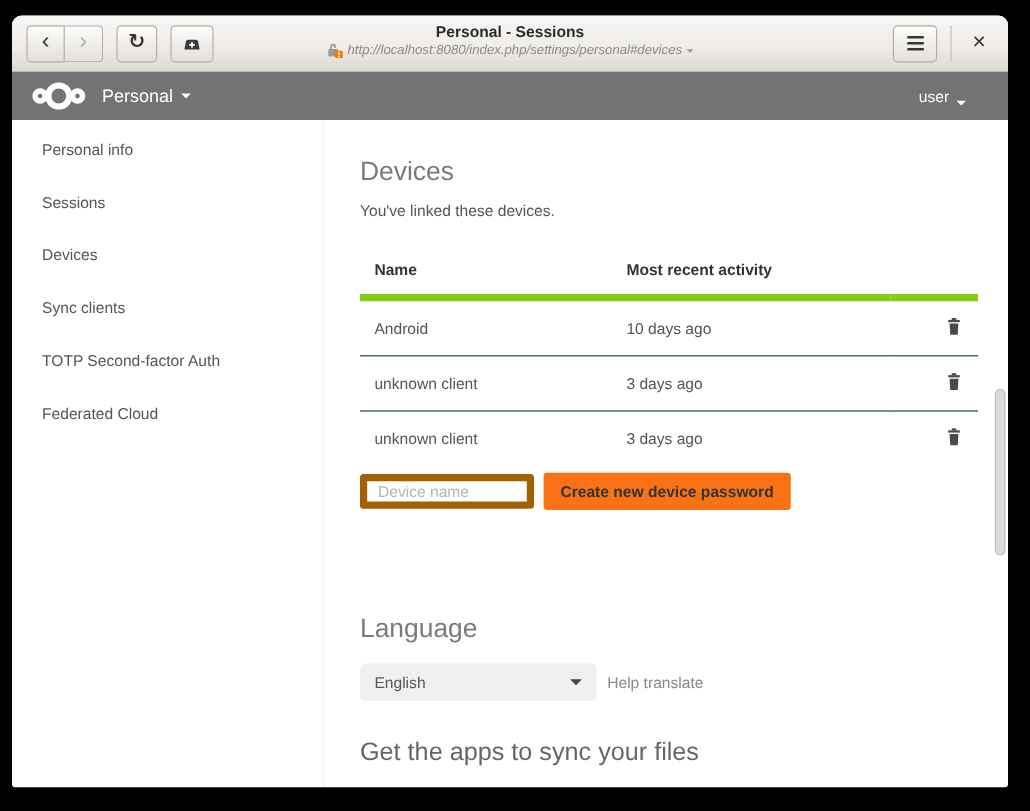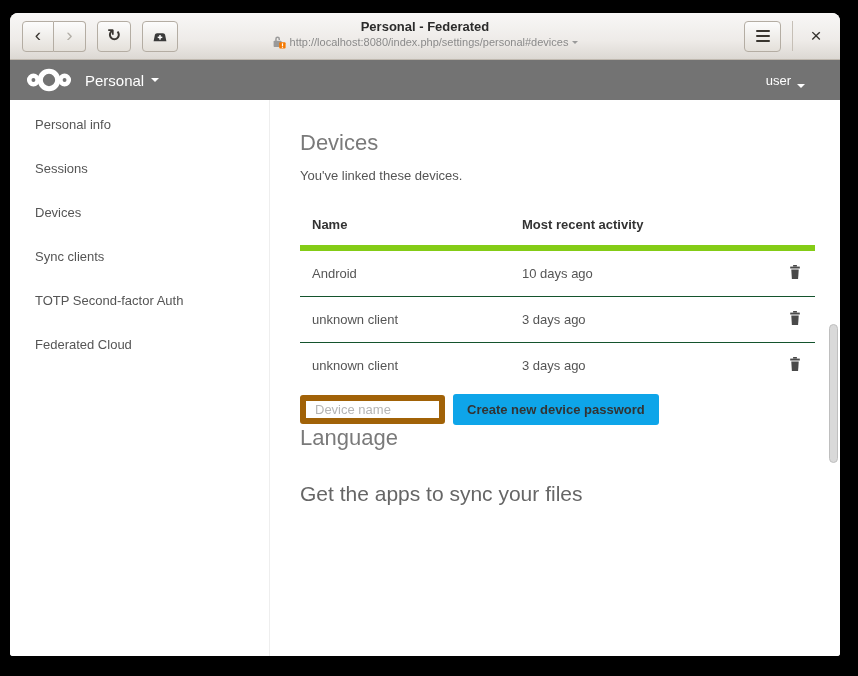--- a/index.html
+++ b/index.html
@@ -30,21 +30,21 @@
   .nav-group .tb-btn:first-child { border-radius:4px 0 0 4px; }
   .nav-group .tb-btn:last-child { border-radius:0 4px 4px 0; border-left:none; }
   .chevron { font-size:19px; line-height:1; padding-bottom:3px; }
   .disabled { color:#b3afa8; }
   .reload-btn { width:34px; margin-right:11px; }
   .glyph-reload { font-family:"DejaVu Sans",sans-serif; font-size:17px; font-weight:bold; padding-bottom:2px; }
   .newtab-btn { width:36px; }
 
   .title-block { position:absolute; left:50%; transform:translateX(-50%); top:5px; text-align:center; width:420px; }
   .window-title { font-size:13px; font-weight:bold; color:#2b2b2b; line-height:17px; }
-  .url-row { display:flex; align-items:center; justify-content:center; gap:4px; font-size:11px; color:#8a8a8a; line-height:14px; }
+  .url-row { display:flex; align-items:center; justify-content:center; gap:4px; font-size:11px; color:#8a8a8a; line-height:14px;font-style:italic; }
 
   .tb-right { margin-left:auto; display:flex; align-items:center; }
   .menu-btn { width:37px; flex-direction:column; gap:3px; }
   .menu-bar { width:14px; height:2px; background:#39352f; border-radius:1px; }
   .tb-divider { width:1px; height:30px; background:#c6bfb6; margin:0 11px; }
   .close-btn { width:24px; height:30px; display:flex; align-items:center; justify-content:center;
                font-size:19px; color:#34322e; cursor:pointer; }
 
   
   .app-header { height:40px; flex:0 0 40px; background:#737373; display:flex; align-items:center; padding:0 15px; }
@@ -70,24 +70,24 @@
   th.col-name, td.cell-name { width:210px; }
   th.col-activity, td.cell-activity { width:232px; }
   td.cell-action { text-align:right; width:73px; }
   .trash { cursor:pointer; display:inline-block; }
 
   .hint { width:498px; font-size:13px; color:#555; line-height:20px; margin-top:2px; }
   .device-form { display:flex; align-items:center; gap:8px; margin-top:9px; }
   .device-input { width:145px; height:29px; border:6px solid #a16207; border-radius:3px; padding:0 9px;
                   font-size:13px; color:#333; font-family:inherit; outline:none; }
   .device-input::placeholder { color:#b5b5b5; }
-  .create-btn { background:#0ea5e9; border:none; border-radius:3px; padding:8px 14px;
+  .create-btn { background:#f97316; border:none; border-radius:3px; padding:8px 14px;
                 font-size:13px; font-weight:bold; color:#333; font-family:inherit; cursor:pointer; }
 
-  .language-section { }
+  .language-section { margin-top:86px; }
   .language-row { display:flex; align-items:center; margin-top:16px; }
   .select-box { width:197px; height:31px; background:#f0f0f0; border-radius:4px; display:flex; align-items:center;
                 justify-content:space-between; padding:0 12px; font-size:13px; color:#555; cursor:pointer; }
   .select-box .caret { color:#444; border-left-width:5px; border-right-width:5px; border-top-width:5px; }
   .help-link { margin-left:9px; font-size:13px; color:#888; cursor:pointer; }
 
   .apps-section { margin-top:31px; }
   h2.apps-title { font-size:21px; font-weight:400; color:#666; }
 
   .scroll-thumb { position:absolute; right:2px; top:311px; width:9px; height:139px;
@@ -114,21 +114,21 @@
     </div>
     <div class="tb-btn newtab-btn">
       <svg width="18" height="16" viewBox="0 0 18 16">
         <path d="M2.6 13.2 L3.9 6.8 Q4.2 5.2 6 5.2 h6 q1.8 0 2.1 1.6 L15.4 13.2 Z" fill="#3a3a3a"></path>
         <rect x="6.7" y="8.6" width="4.6" height="1.5" fill="#fff"></rect>
         <rect x="8.25" y="7.05" width="1.5" height="4.6" fill="#fff"></rect>
       </svg>
     </div>
 
     <div class="title-block">
-      <div class="window-title">Personal - Federated</div>
+      <div class="window-title">Personal - Sessions</div>
       <div class="url-row">
         <svg width="14" height="14" viewBox="0 0 14 14">
           <path d="M3.2 6 V3.9 a2.4 2.4 0 0 1 4.8 0 V5 h-1.5 V3.9 a0.9 0.9 0 0 0 -1.8 0 V6 Z" fill="#9a9a9a"></path>
           <rect x="1.6" y="5.8" width="8" height="6.2" rx="0.8" fill="#9a9a9a"></rect>
           <rect x="7.2" y="7.2" width="6.4" height="6.4" rx="1" fill="#f57900"></rect>
           <rect x="9.9" y="8.3" width="1.2" height="2.8" fill="#fff"></rect>
           <rect x="9.9" y="11.7" width="1.2" height="1.1" fill="#fff"></rect>
         </svg>
         <span>http://localhost:8080/index.php/settings/personal#devices</span>
         <span class="caret small" style="color:#9a9a9a"></span>
@@ -237,20 +237,27 @@
 
 
         <div class="device-form">
           <input class="device-input" type="text" placeholder="Device name" style="">
           <button class="create-btn">Create new device password</button>
         </div>
       </div>
 
       <div class="language-section">
         <h2 class="section-title">Language</h2>
+        <div class="language-row">
+          <div class="select-box">
+            <span>English</span>
+            <span class="caret"></span>
+          </div>
+          <span class="help-link">Help translate</span>
+        </div>
       </div>
 
       <div class="apps-section">
         <h2 class="apps-title">Get the apps to sync your files</h2>
       </div>
 
     </div>
   </div>
 
   <div class="scroll-thumb"></div>

